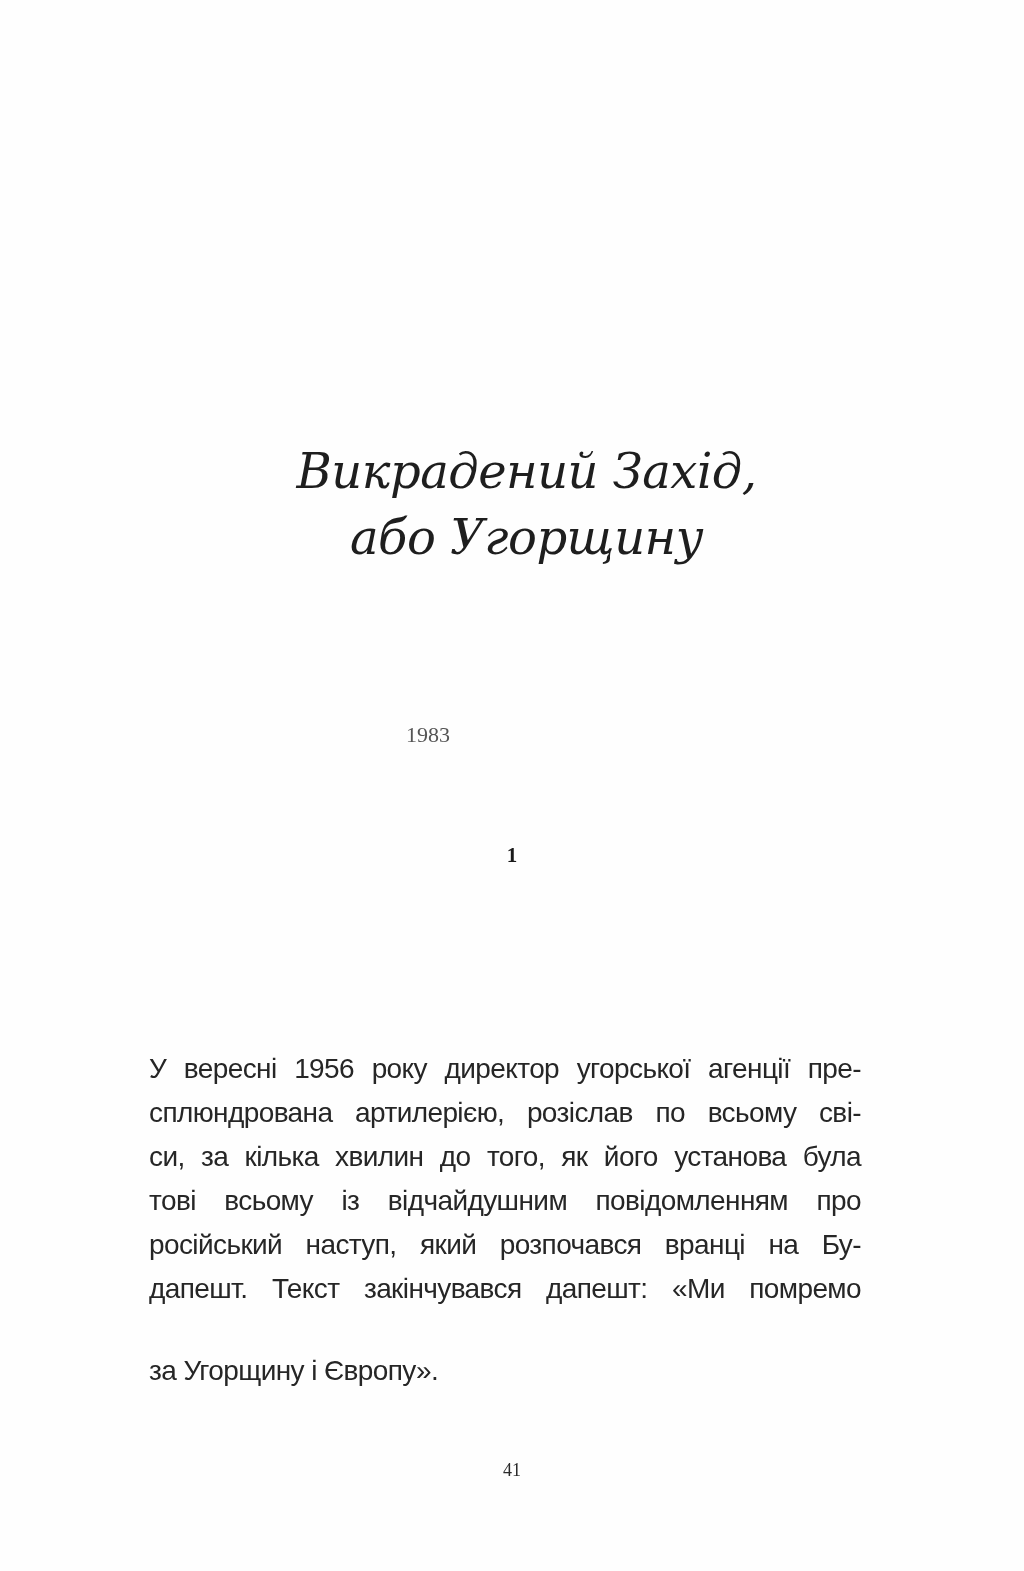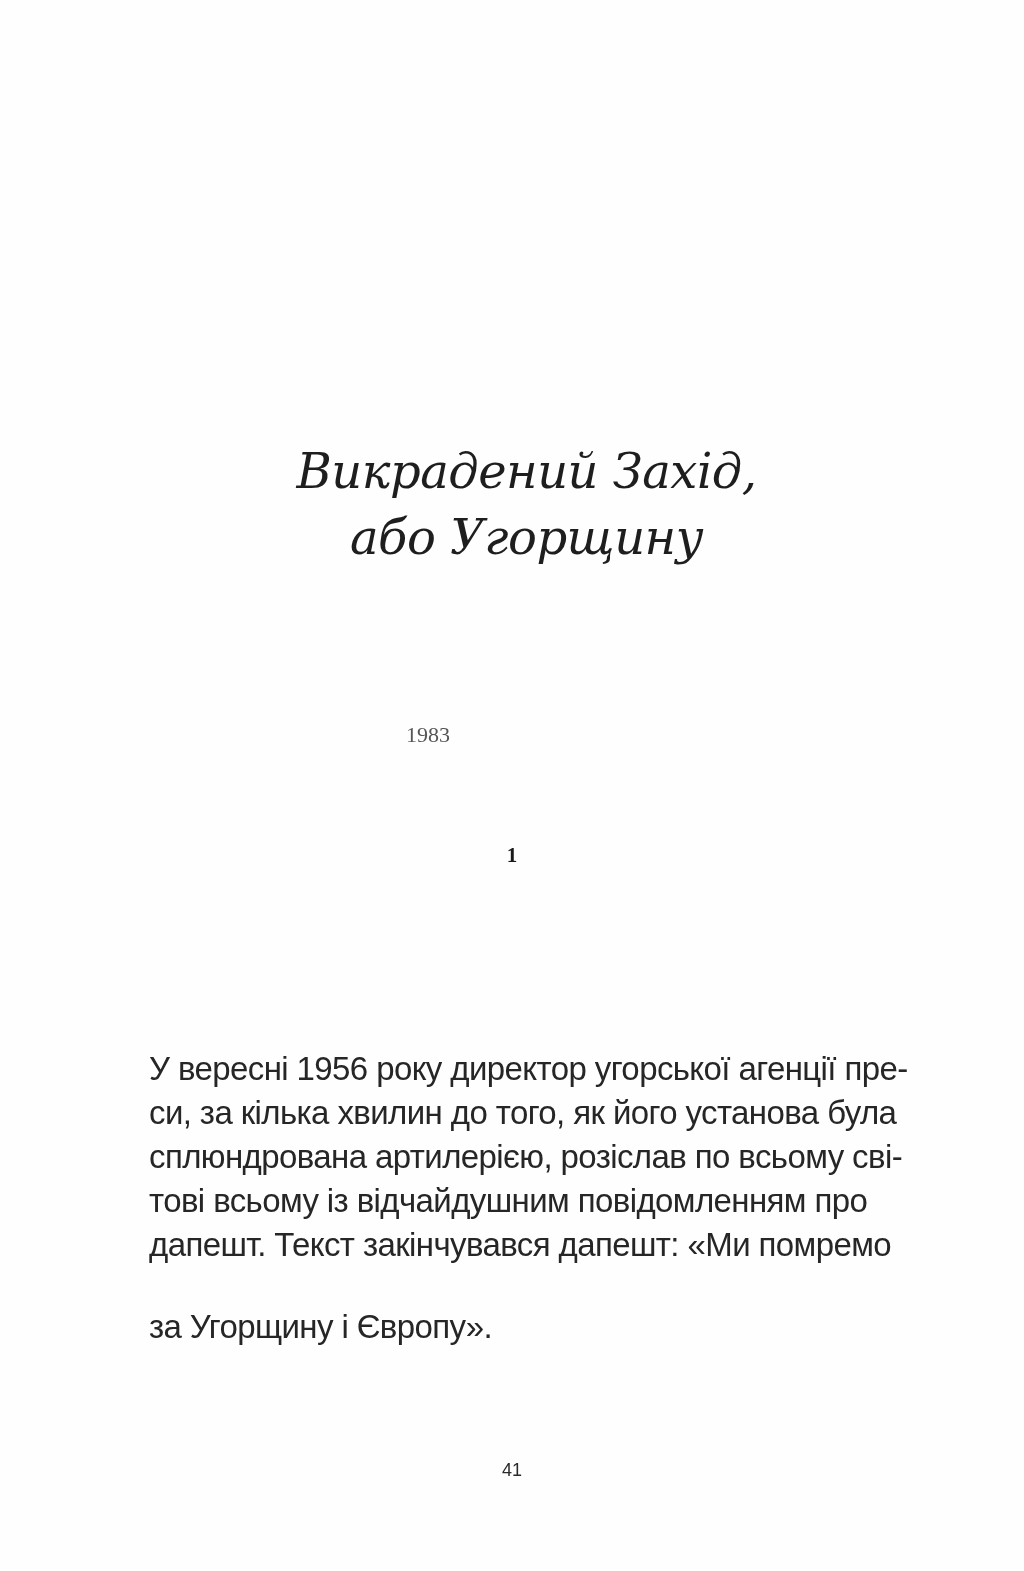--- a/index.html
+++ b/index.html
@@ -58,64 +58,65 @@
       font-weight: bold;
       font-size: 21px;
       color: #1a1a1a;
     }
     .body-text {
       position: absolute;
       left: 149px;
       top: 1047px;
       width: 712px;
       font-family: "Liberation Sans", sans-serif;
-      font-size: 33px;
+      font-size: 28px;
       line-height: 44px;
       color: #262626;
       letter-spacing: -0.6px;
     }
     .body-line {
       display: block;
       white-space: nowrap;
       text-align: justify;
       text-align-last: justify;
     }
     .body-line.last {
       text-align-last: left;
       margin-top: 38px;
     }
     .page-number {
       position: absolute;
       left: 0;
       top: 1460px;
       width: 1024px;
       text-align: center;
-      font-family: Liberation Sans, sans-serif;
+      font-family: Liberation Serif, serif;
       font-size: 18px;
       color: #2a2a2a;
     }
   </style>
 </head>
 <body>
 
 <div class="page">
 
   <h1 class="title-block" style="margin:0;font-weight:normal;">
     <span class="title-line">Викрадений Захід,</span>
     <span class="title-line">або Угорщину</span>
   </h1>
 
   <div class="year">1983</div>
 
   <div class="section-number">1</div>
 
   <p class="body-text" style="margin:0;">
     <span class="body-line">У вересні 1956 року директор угорської агенції пре-</span>
+    <span class="body-line">сплюндрована артилерією, розіслав по всьому сві-</span>
     <span class="body-line">си, за кілька хвилин до того, як його установа була</span>
-    <span class="body-line">сплюндрована артилерією, розіслав по всьому сві-</span>
     <span class="body-line">тові всьому із відчайдушним повідомленням про</span>
+    <span class="body-line">російський наступ, який розпочався вранці на Бу-</span>
     <span class="body-line">дапешт. Текст закінчувався дапешт: «Ми помремо</span>
     <span class="body-line last">за Угорщину і Європу».</span>
   </p>
 
   <div class="page-number">41</div>
 
 </div>
 
 </body></html>

